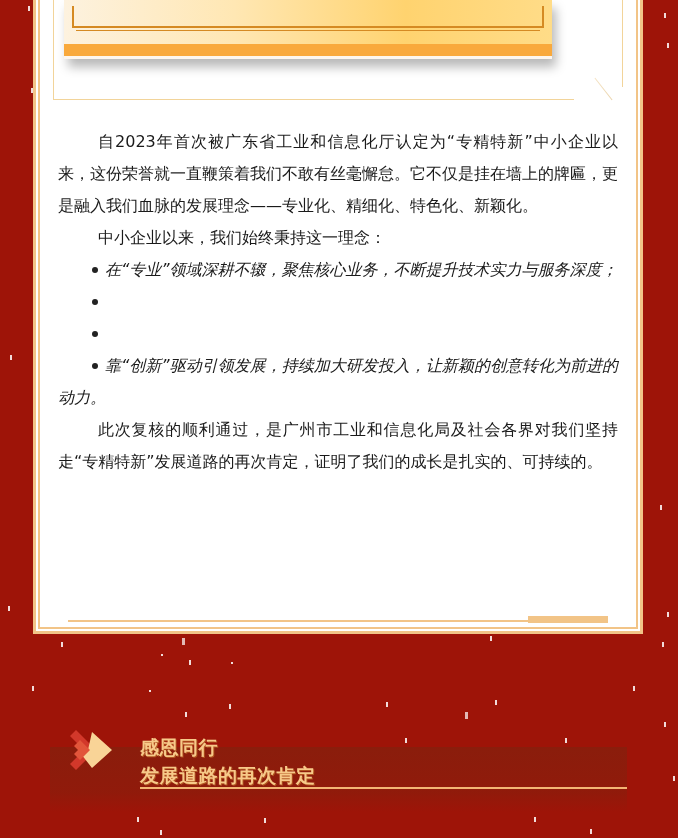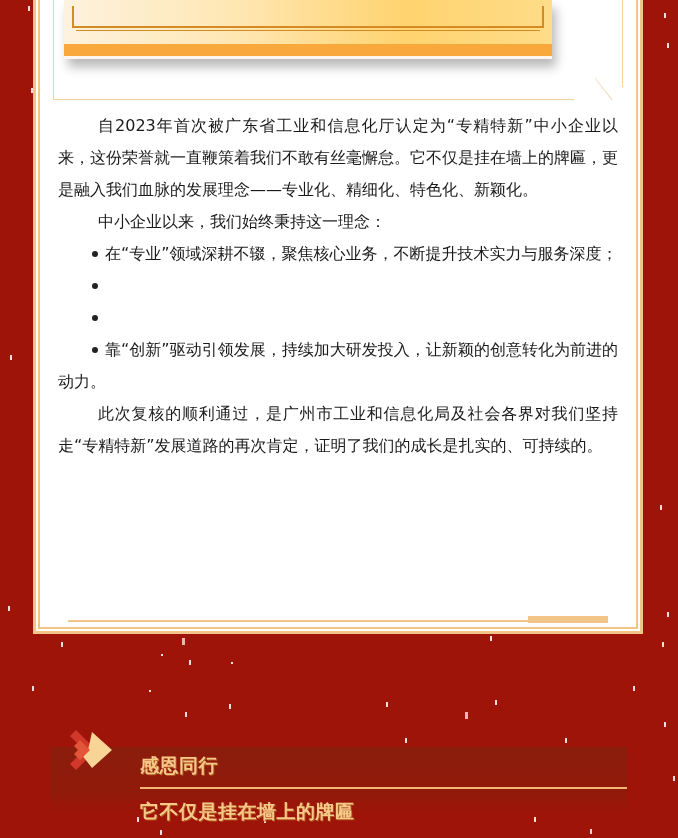--- a/index.html
+++ b/index.html
@@ -51,26 +51,26 @@
   .cert .line2 { position:absolute; left:12px; right:12px; top:30px; height:1px; background:#d58a23; }
   .cert .corner-l, .cert .corner-r {
     position:absolute; top:6px; width:14px; height:22px;
     border:2px solid #d58a23; border-top:none; box-sizing:border-box;
   }
   .cert .corner-l { left:8px; border-right:none; }
   .cert .corner-r { right:8px; border-left:none; }
 
   
   .content {
-    position:absolute; left:58px; top:110px; width:560px;
+    position:absolute; left:58px; top:126px; width:560px;
     font-size:16px; line-height:32px; color:#1a1a1a;
   }
   .content p { margin:0; text-align:justify; }
   .content p.indent { text-indent:40px; }
-  .content p.bullet { text-indent:34px; }
+  .content p.bullet { text-indent:34px;font-style:italic; }
   .content p.bullet .b { display:inline-block; width:6px; height:6px; border-radius:50%; background:#222; margin-right:7px; vertical-align:middle; text-indent:0; position:relative; top:-1px; }
 
   .foot-line {
     position:absolute; left:68px; top:620px; width:460px; height:2px; background:#f2c487;
   }
   .foot-bar {
     position:absolute; left:528px; top:616px; width:80px; height:7px; background:#f2c487;
   }
 
   
@@ -78,21 +78,21 @@
     position:absolute; left:50px; top:747px; width:577px; height:65px;
     background:linear-gradient(180deg, rgba(128,34,14,.65) 0%, rgba(128,34,14,.45) 70%, rgba(128,34,14,0) 100%);
   }
   .section-icon { position:absolute; left:70px; top:728px; width:46px; height:46px; }
   .section-title {
     position:absolute; left:140px; top:733px;
     color:#f7c989; font-weight:bold; font-size:19px; line-height:28px;
     text-shadow:1px 1px 0 #b05420;
     letter-spacing:0.5px;
   }
-  .section-title div { white-space:nowrap;margin-top:18px; }
+  .section-title div { white-space:nowrap; }
   .section-line {
     position:absolute; left:140px; top:787px; width:487px; height:2px; background:#f3b574;
   }
 </style>
 </head>
 <body>
 
 <div>
   <span class="speck" style="left:28px;top:6px"></span>
   <span class="speck" style="left:31px;top:88px"></span>
@@ -157,15 +157,15 @@
 <div class="foot-bar"></div>
 
 <div class="section-band"></div>
 <svg class="section-icon" viewBox="0 0 46 46">
   <polygon points="6,2 26,22 6,42 0,36 14,22 0,8" fill="#d2382a"></polygon>
   <polygon points="22,4 42,22 22,40 8,22 18,22" fill="#f9d497"></polygon>
   <polygon points="10,12 20,22 10,32 4,26 8,22 4,18" fill="#e2553a"></polygon>
 </svg>
 <div class="section-title">
   <div>感恩同行</div>
-  <div>它不仅是挂在墙上的牌匾</div>
+  <div>发展道路的再次肯定</div>
 </div>
 <div class="section-line"></div>
 
 </body></html>

